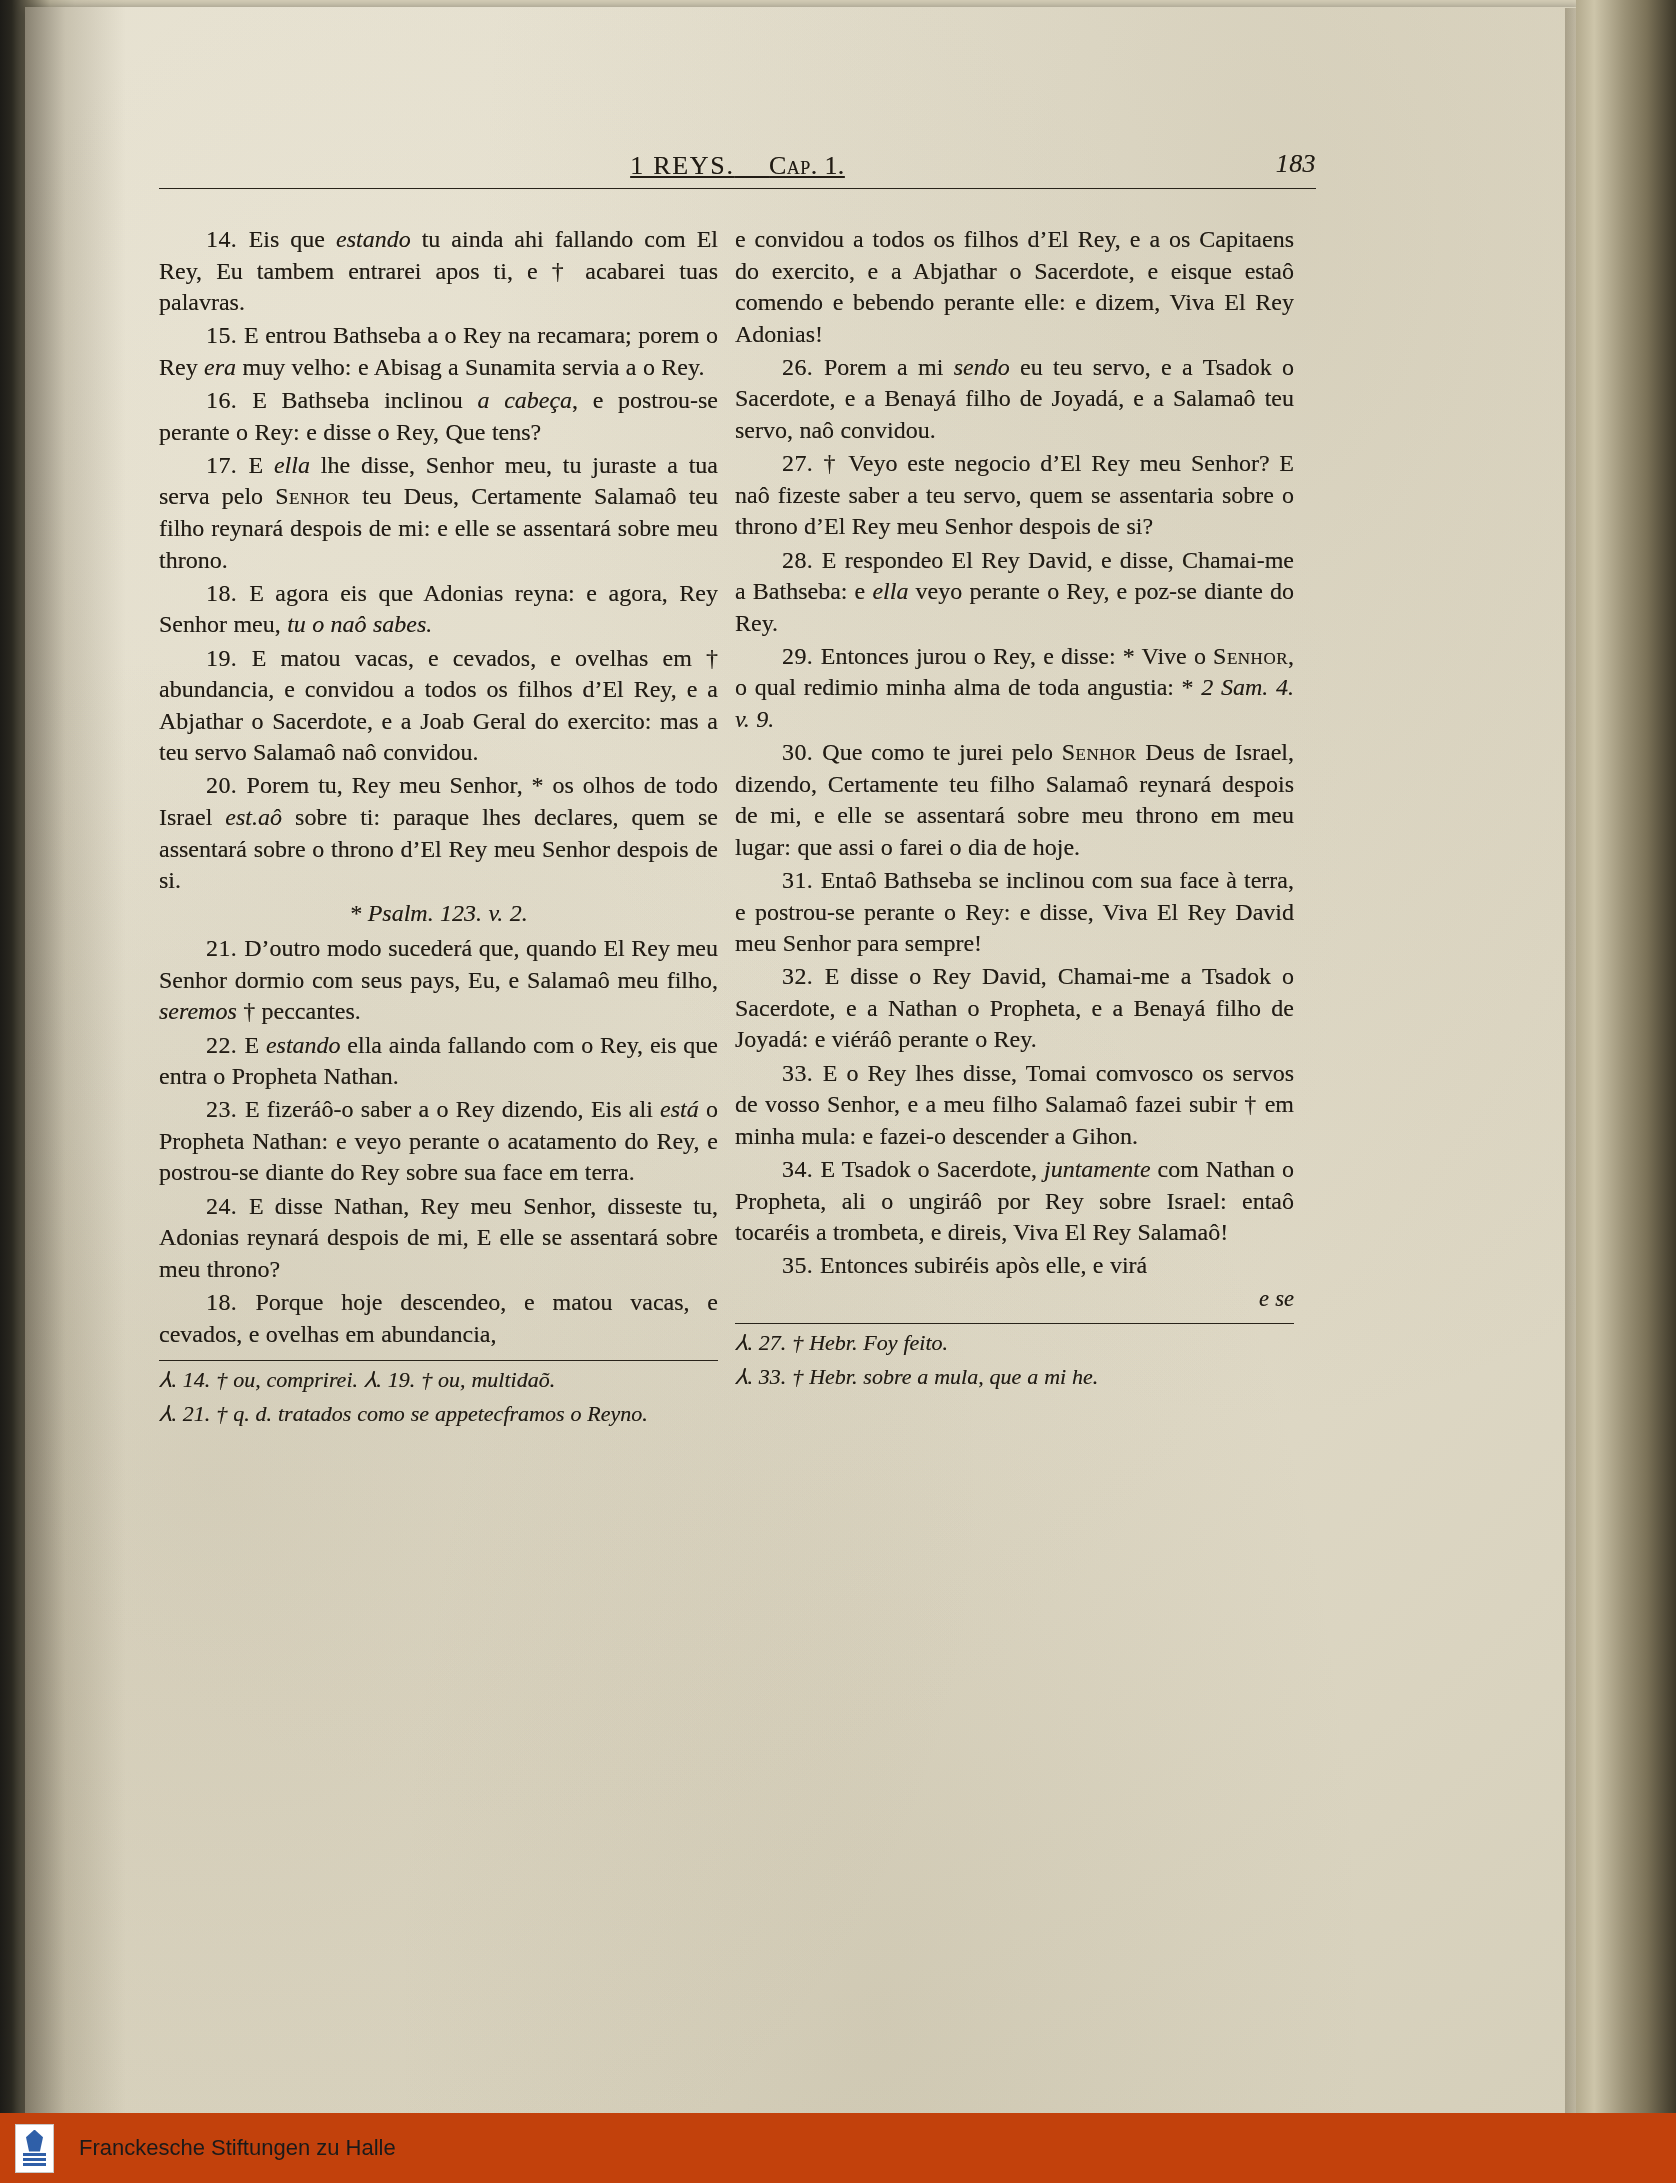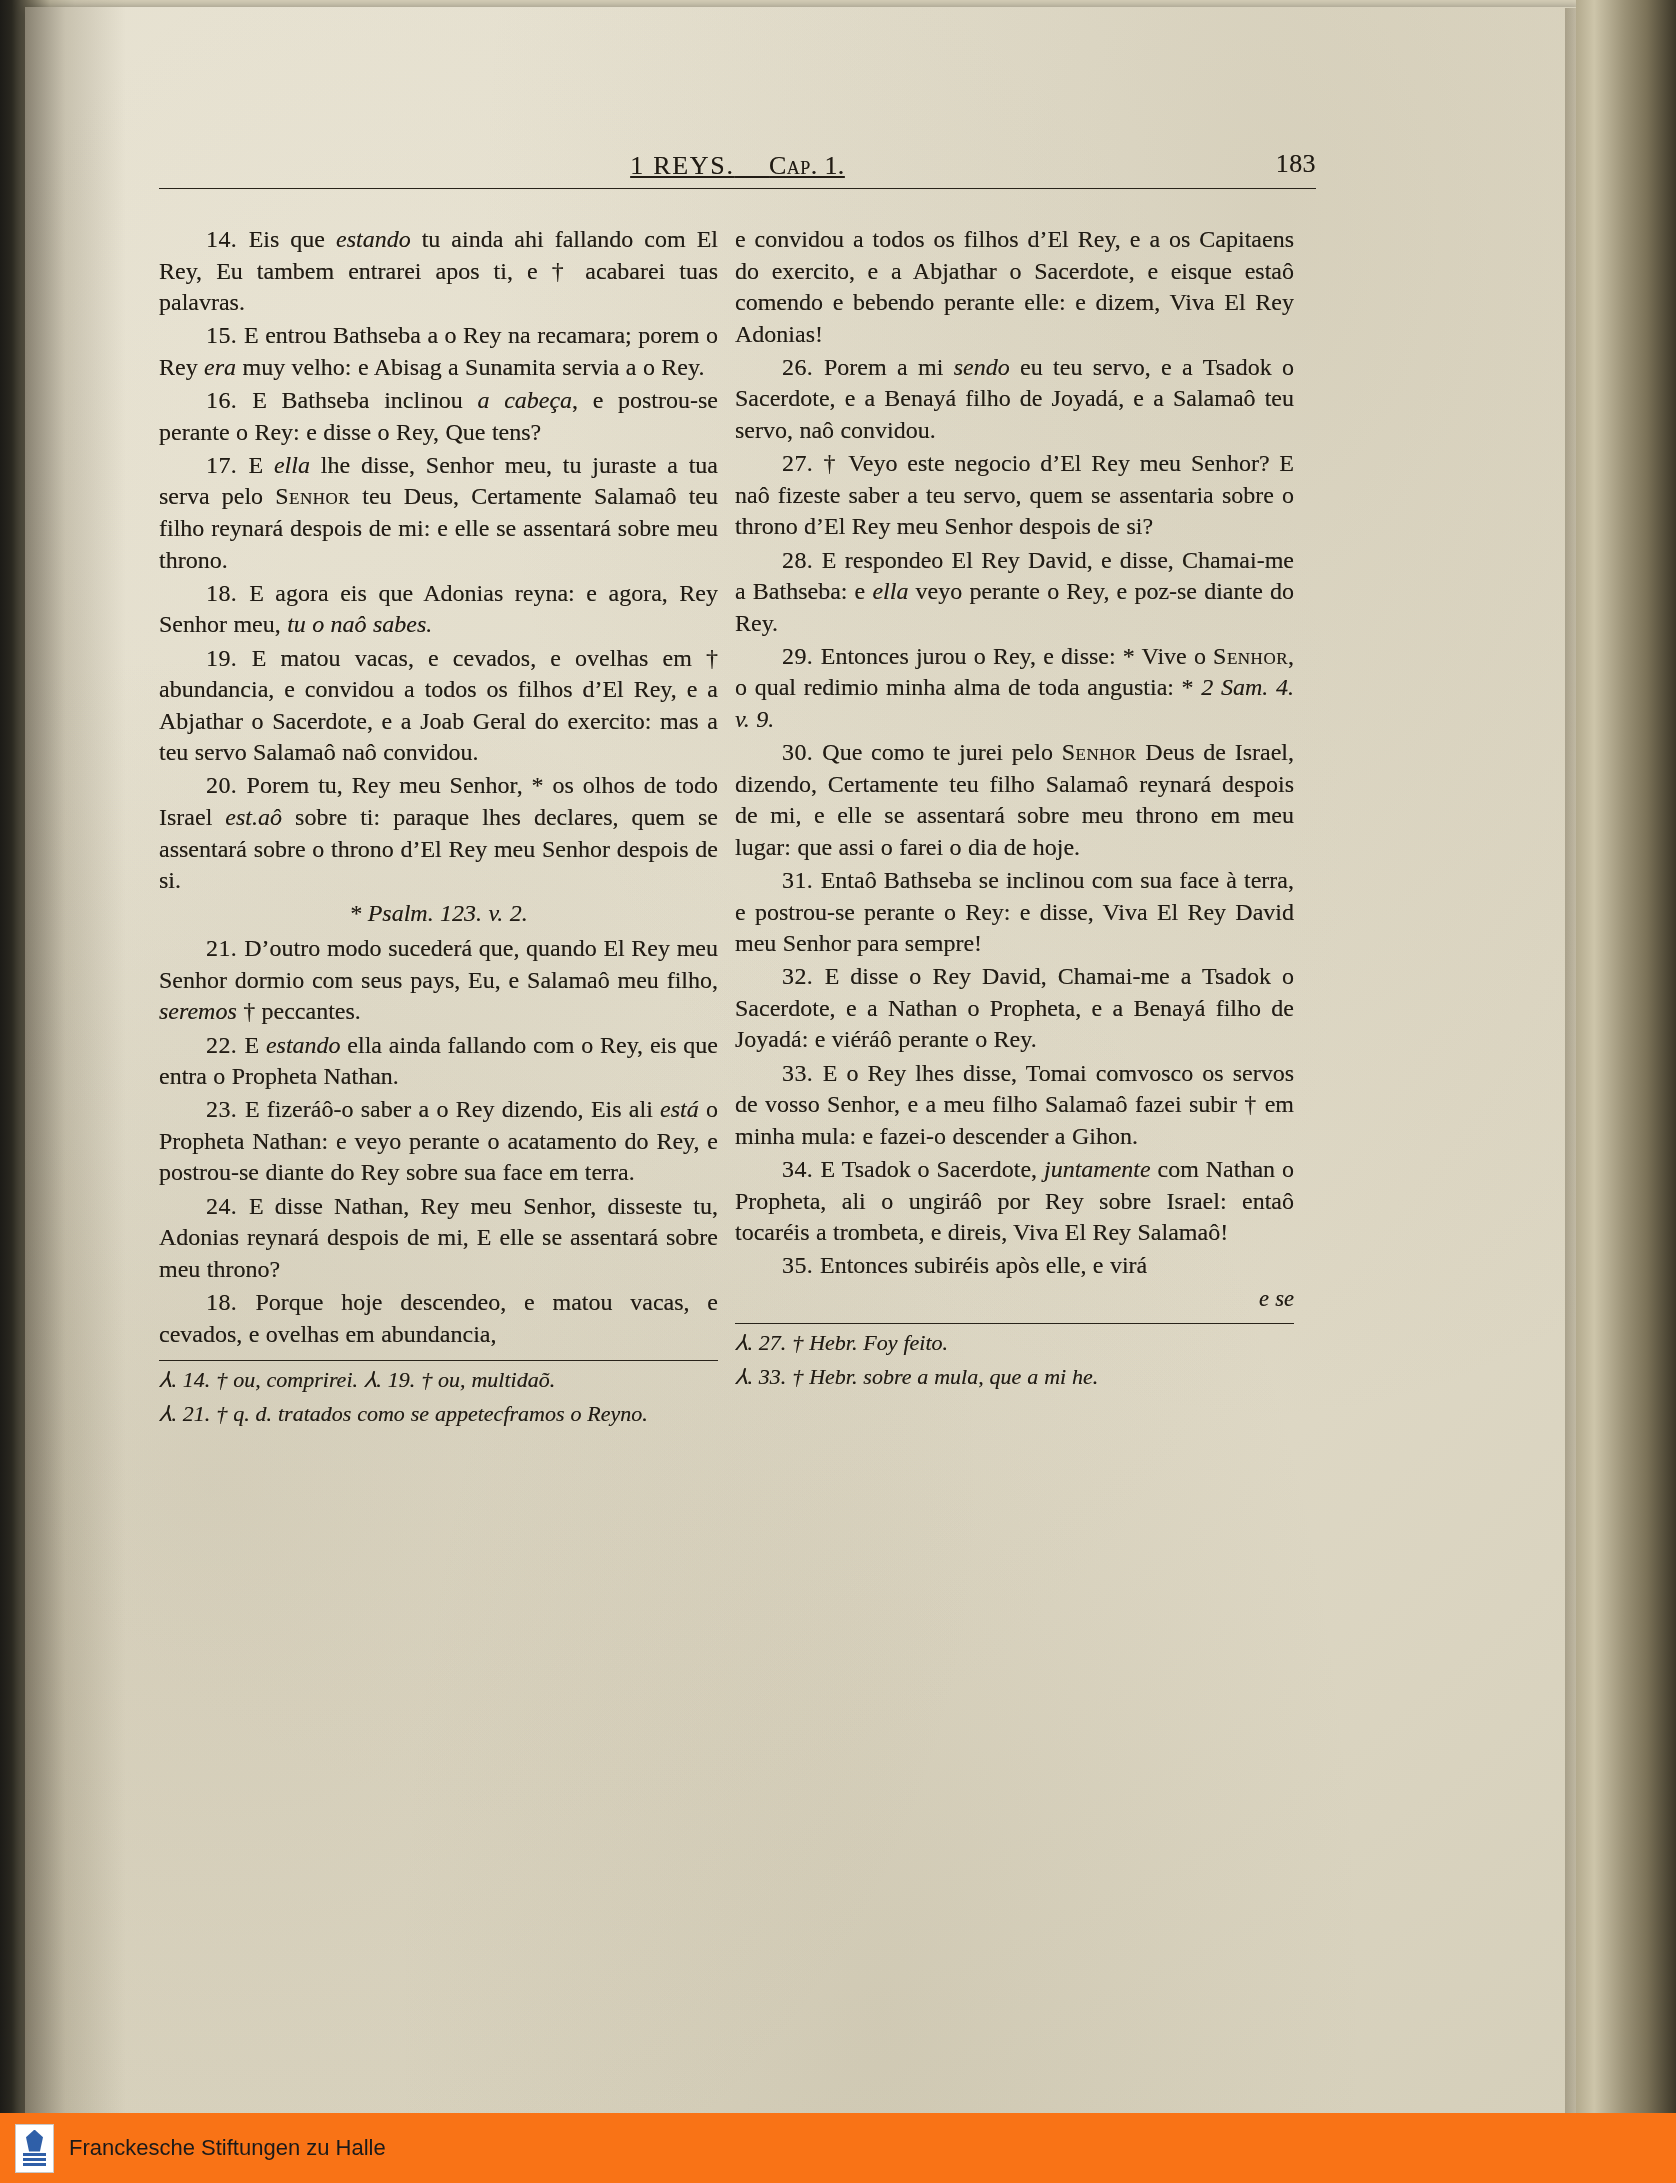--- a/index.html
+++ b/index.html
@@ -105,20 +105,21 @@
     font-variant: small-caps;
     text-decoration: underline;
   }
   .rh-book { letter-spacing: 1.7px; }
   .rh-chapter { font-style: normal; }
   .rh-page {
     position: absolute;
     right: 0;
     top: -1.7px;
     font-size: 26px;
+    font-style: italic;
   }
   .rule {
     position: absolute;
     left: 0;
     right: 0;
     top: 37px;
     border-top: 1.7px solid #2b261d;
   }
 
   #columns {
@@ -176,24 +177,24 @@
     filter: contrast(1.03);
   }
 
   
   #creditbar {
     position: absolute;
     left: 0;
     top: 2113px;
     width: 1677px;
     height: 70px;
-    background: #f97316;
+    background: #c2410c;
     display: flex;
     align-items: center;
-    gap: 15px;
+    gap: 25px;
     padding-left: 15px;
     box-sizing: border-box;
     font-family: "Liberation Sans", sans-serif;
   }
   #creditlogo {
     width: 37px;
     height: 47px;
     background: #ffffff;
     border: 0.8px solid #c9c9c9;
     position: relative;

